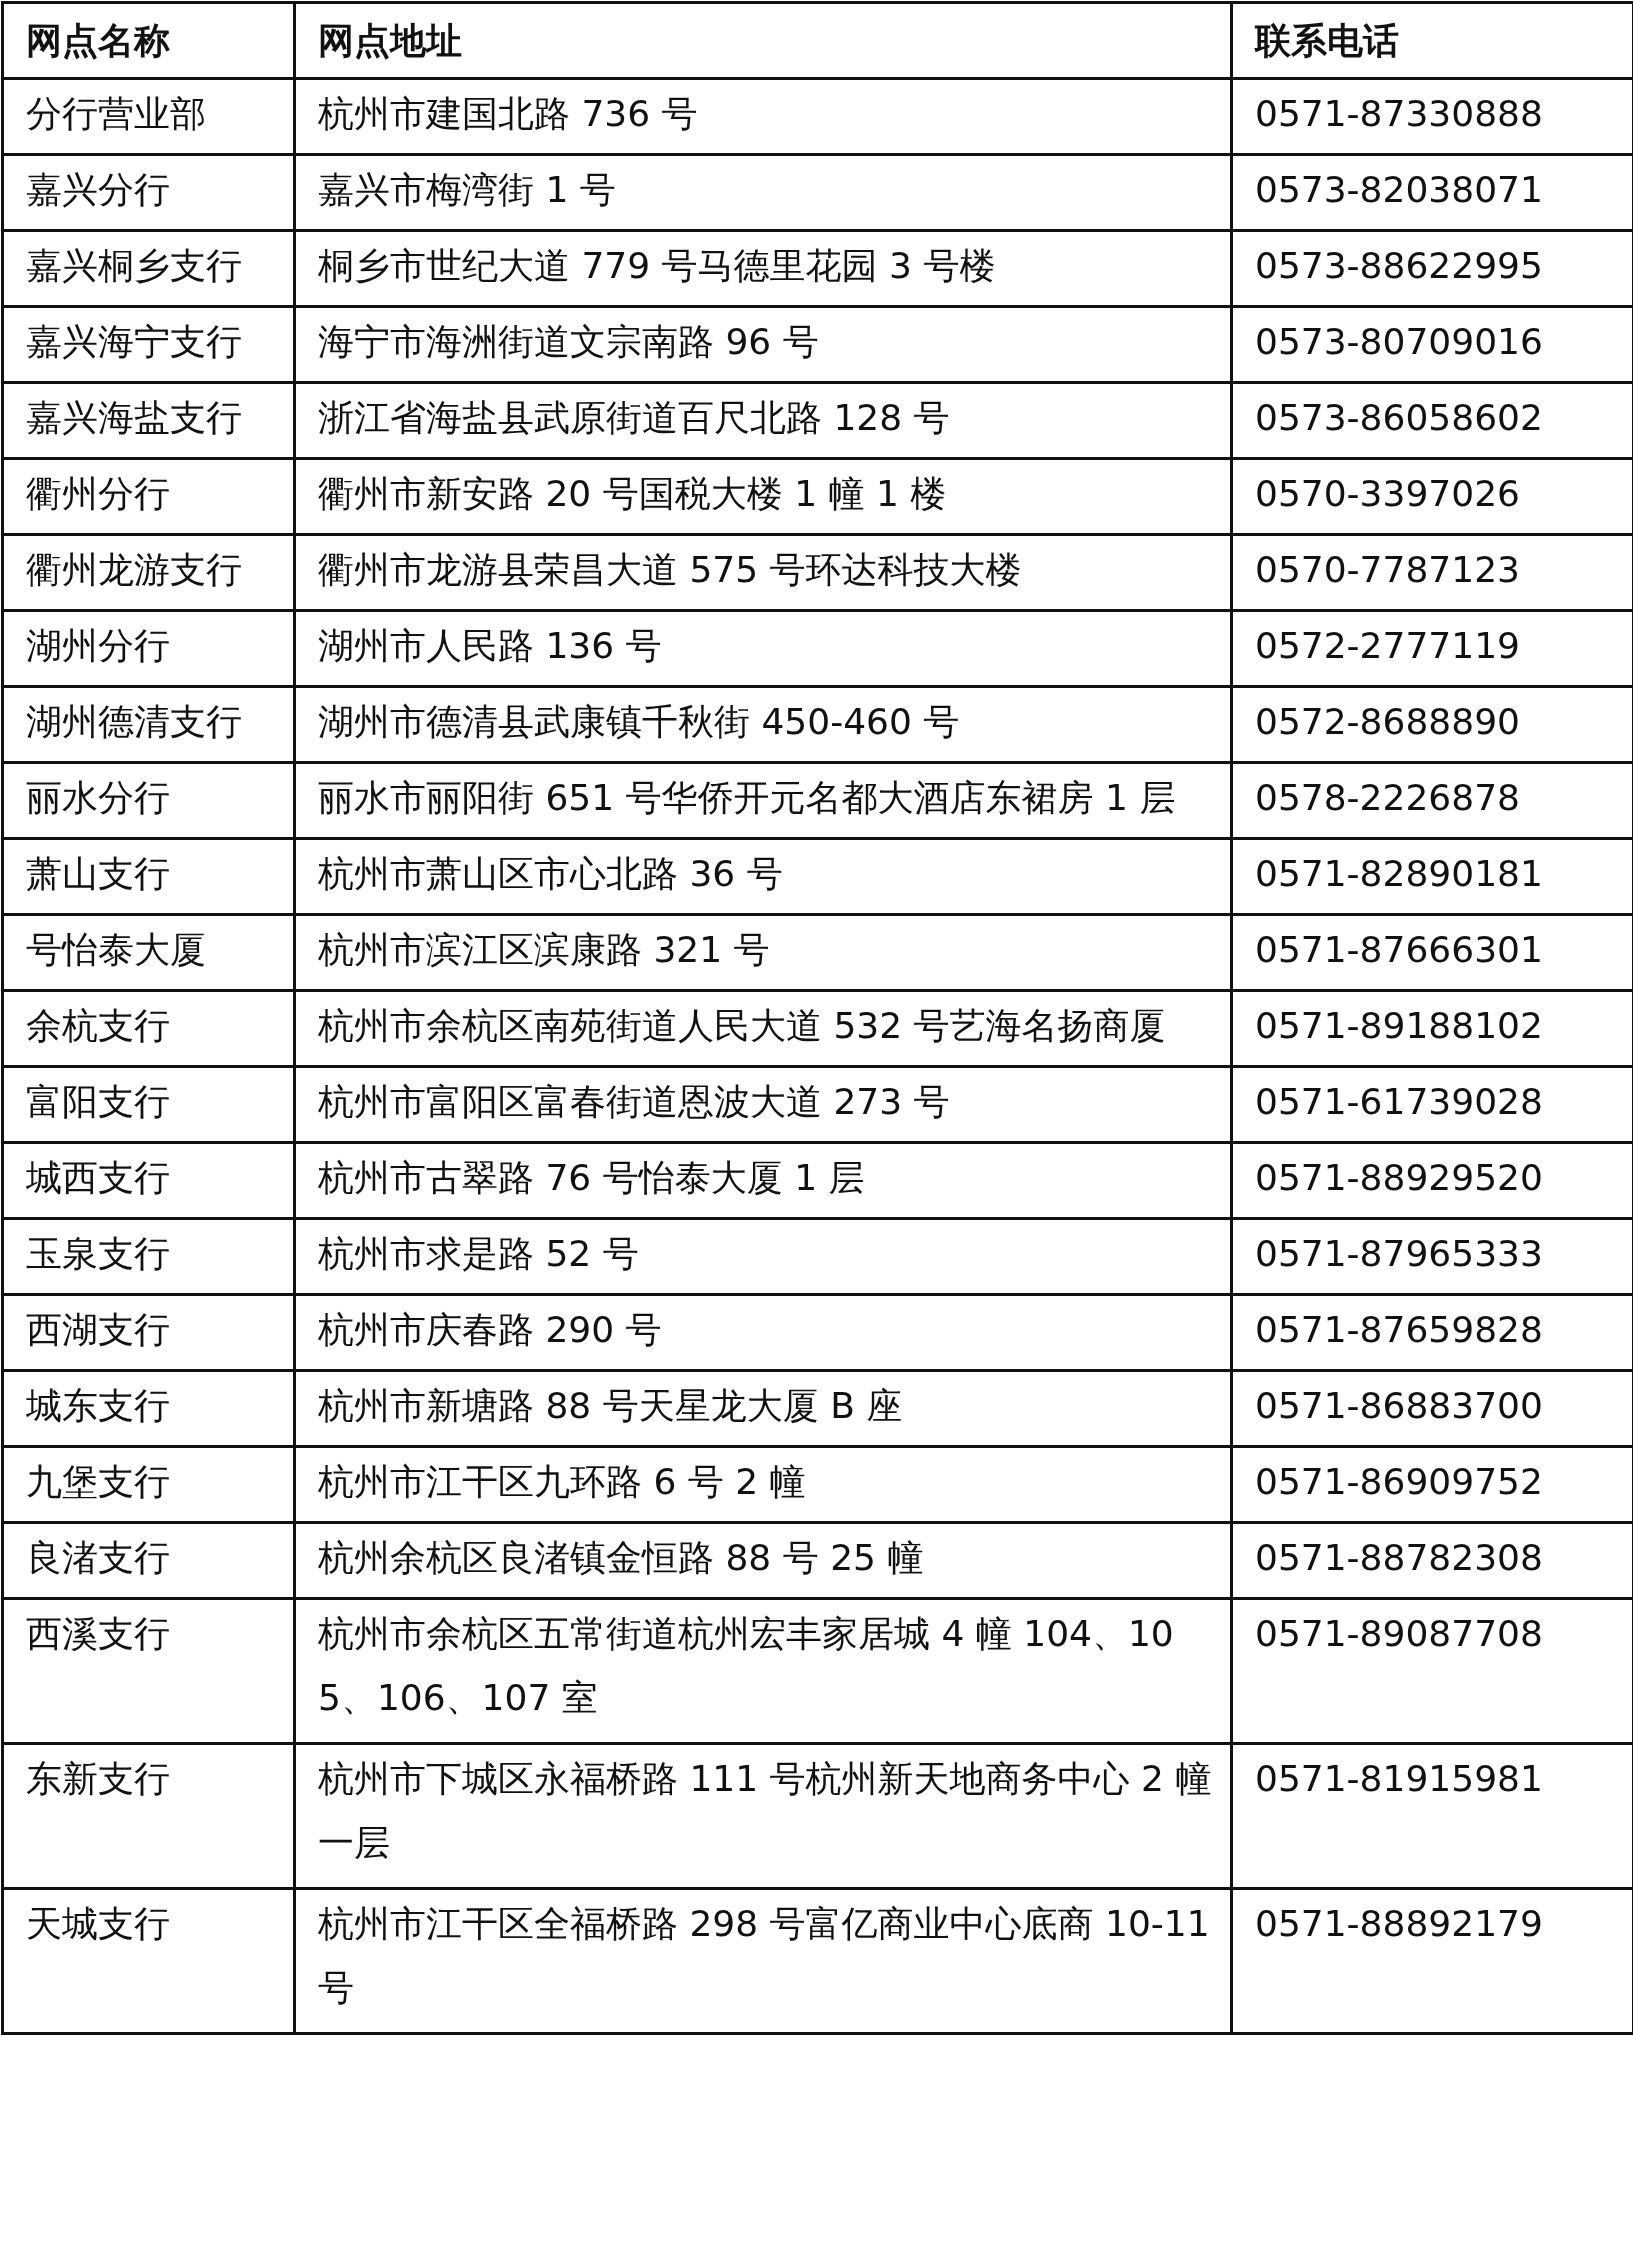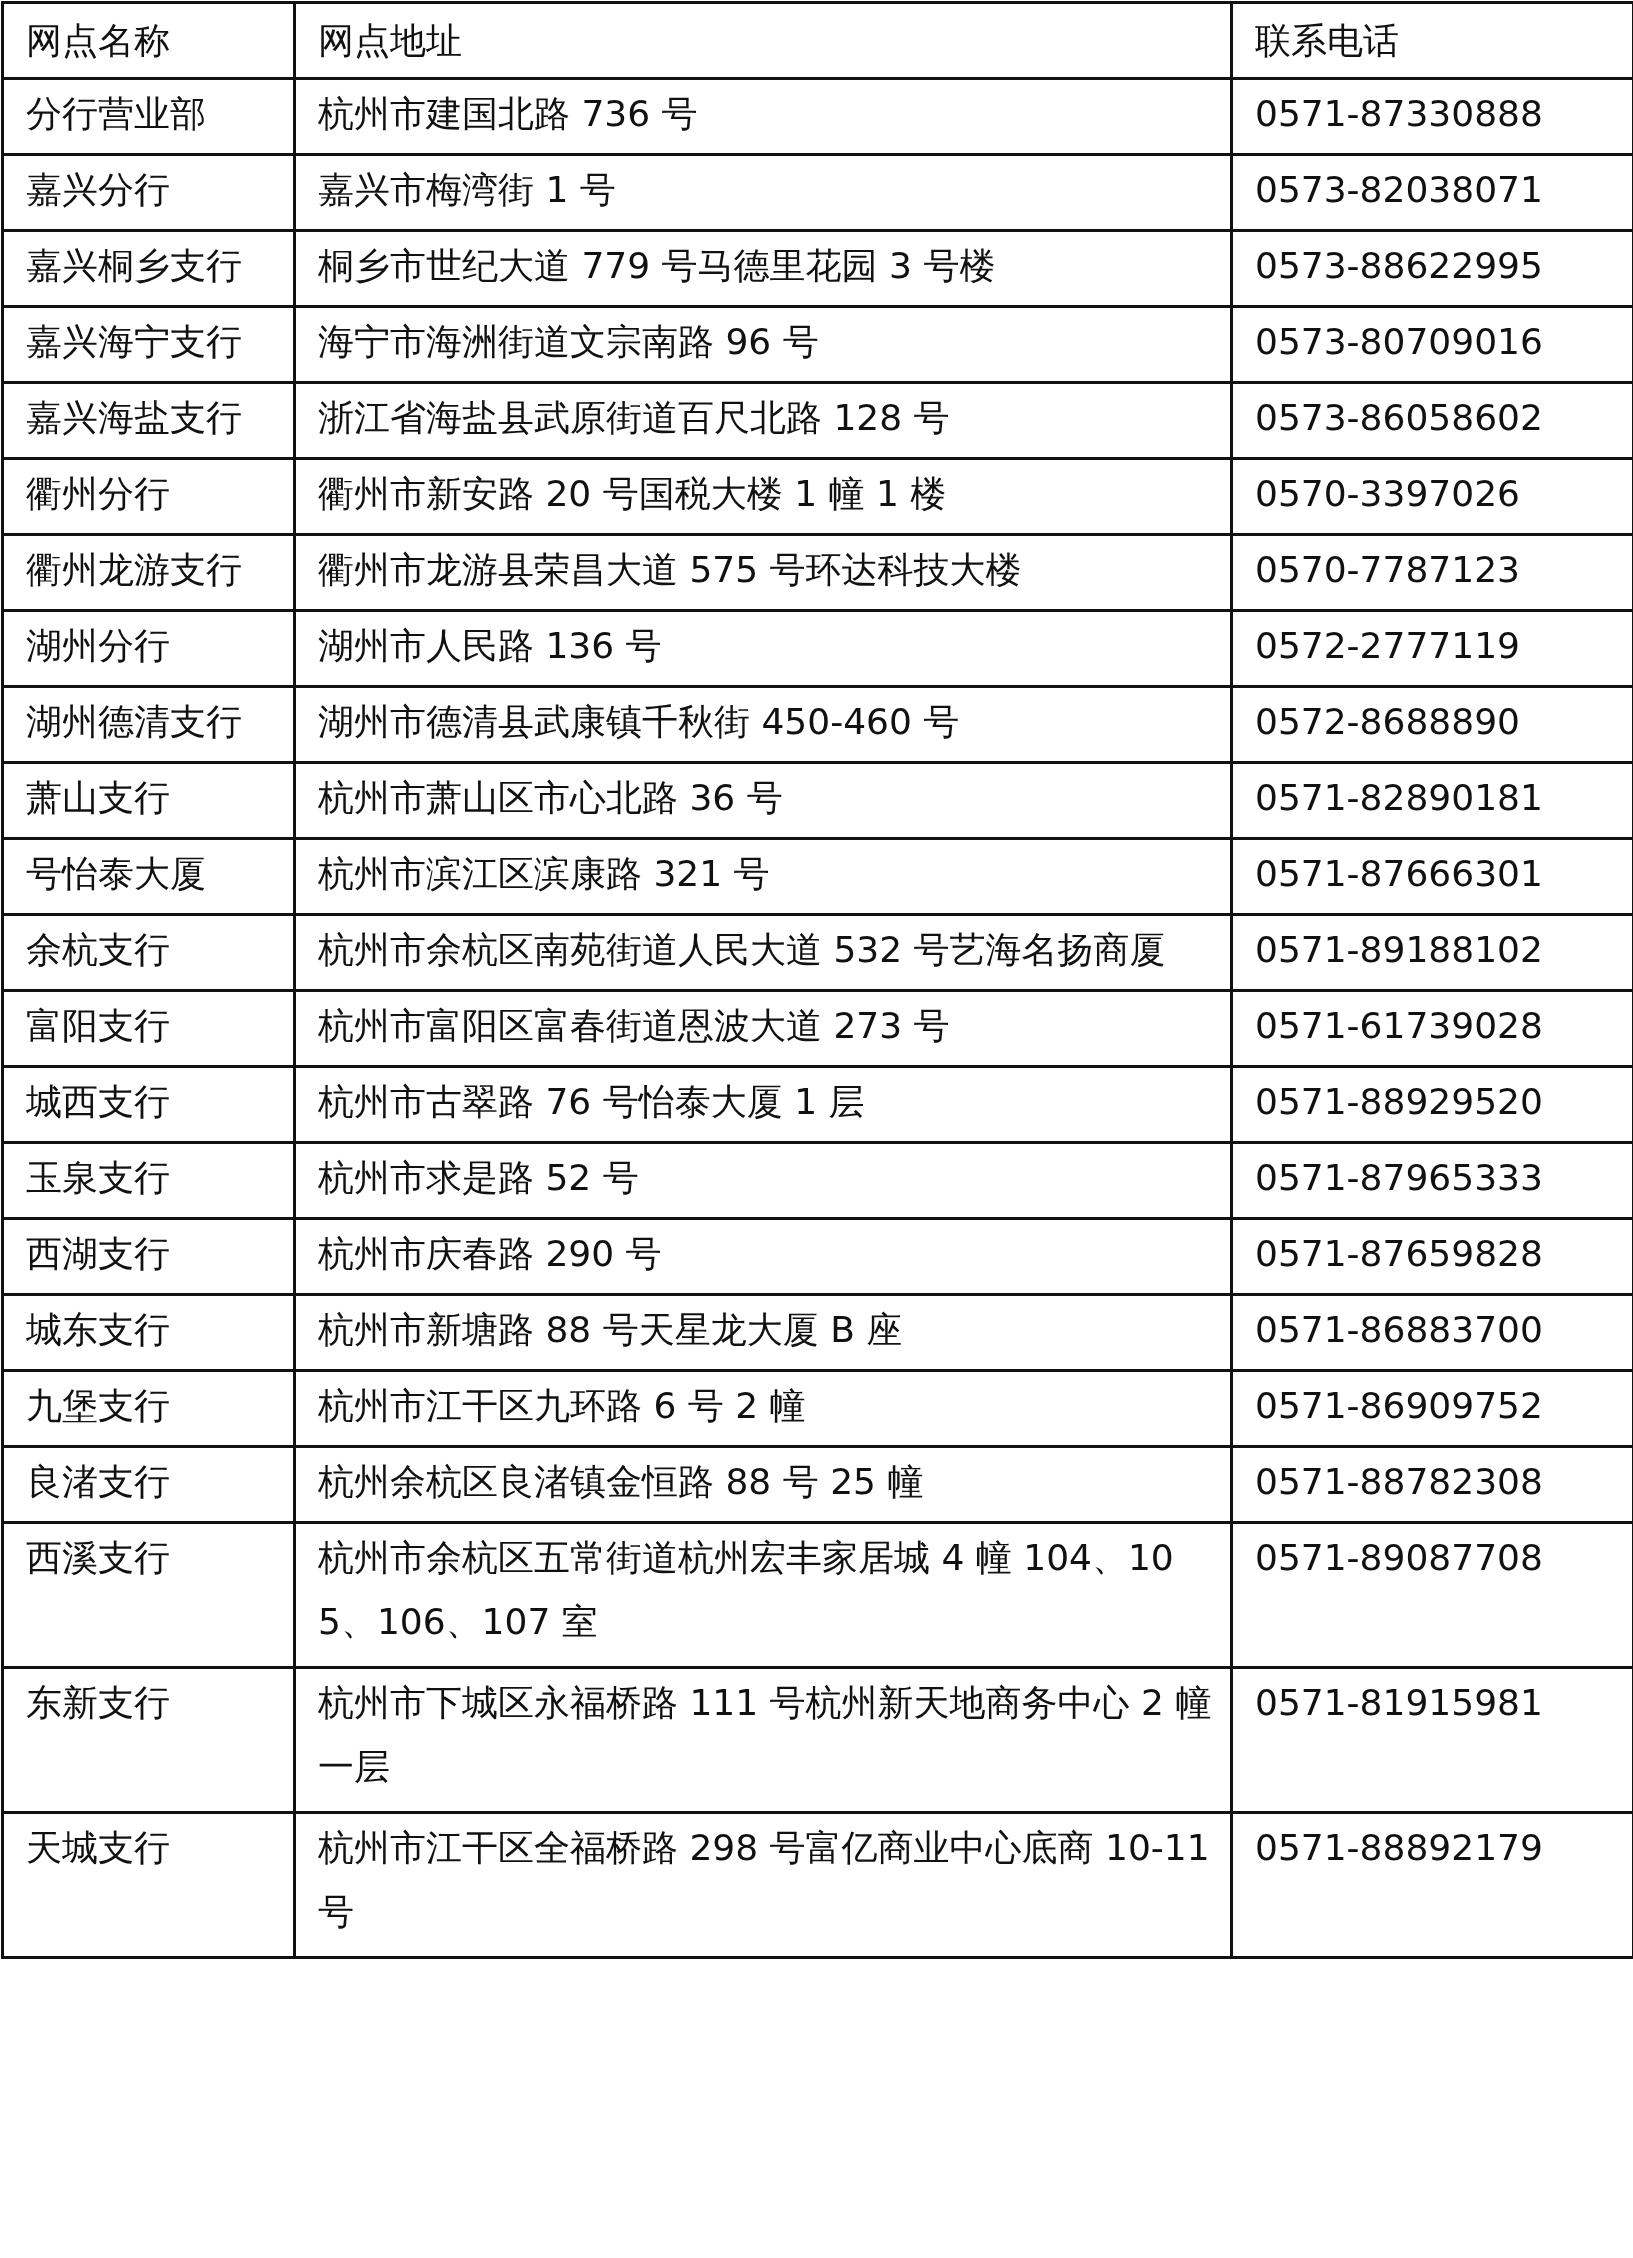--- a/index.html
+++ b/index.html
@@ -19,21 +19,21 @@
   .tbl td, .tbl th {
     border: 3px solid #111111;
     padding: 0 0 0 22px;
     text-align: left;
     font-weight: normal;
     vertical-align: top;
     line-height: 64px;
     white-space: normal;
     word-break: break-all;
   }
-  .tbl tr.hdr th { height: 73px; vertical-align: middle; }
+  .tbl tr.hdr th { height: 73px; vertical-align: middle; font-weight: bold; }
   .tbl tr.single td { height: 67px; vertical-align: middle; padding-top: 0; padding-bottom: 6px; }
   .tbl tr.double td { height: 140px; padding-top: 2px; }
   .tbl td.addr { padding-right: 10px; }
 </style>
 </head>
 <body>
 
 <table class="tbl">
   <colgroup>
     <col class="c1">
@@ -85,20 +85,25 @@
     </tr>
     <tr class="single">
       <td>湖州分行</td>
       <td class="addr">湖州市人民路 136 号</td>
       <td>0572-2777119</td>
     </tr>
     <tr class="single">
       <td>湖州德清支行</td>
       <td class="addr">湖州市德清县武康镇千秋街 450-460 号</td>
       <td>0572-8688890</td>
+    </tr>
+    <tr class="single">
+      <td>丽水分行</td>
+      <td class="addr">丽水市丽阳街 651 号华侨开元名都大酒店东裙房 1 层</td>
+      <td>0578-2226878</td>
     </tr>
     <tr class="single">
       <td>萧山支行</td>
       <td class="addr">杭州市萧山区市心北路 36 号</td>
       <td>0571-82890181</td>
     </tr>
     <tr class="single">
       <td>号怡泰大厦</td>
       <td class="addr">杭州市滨江区滨康路 321 号</td>
       <td>0571-87666301</td>

